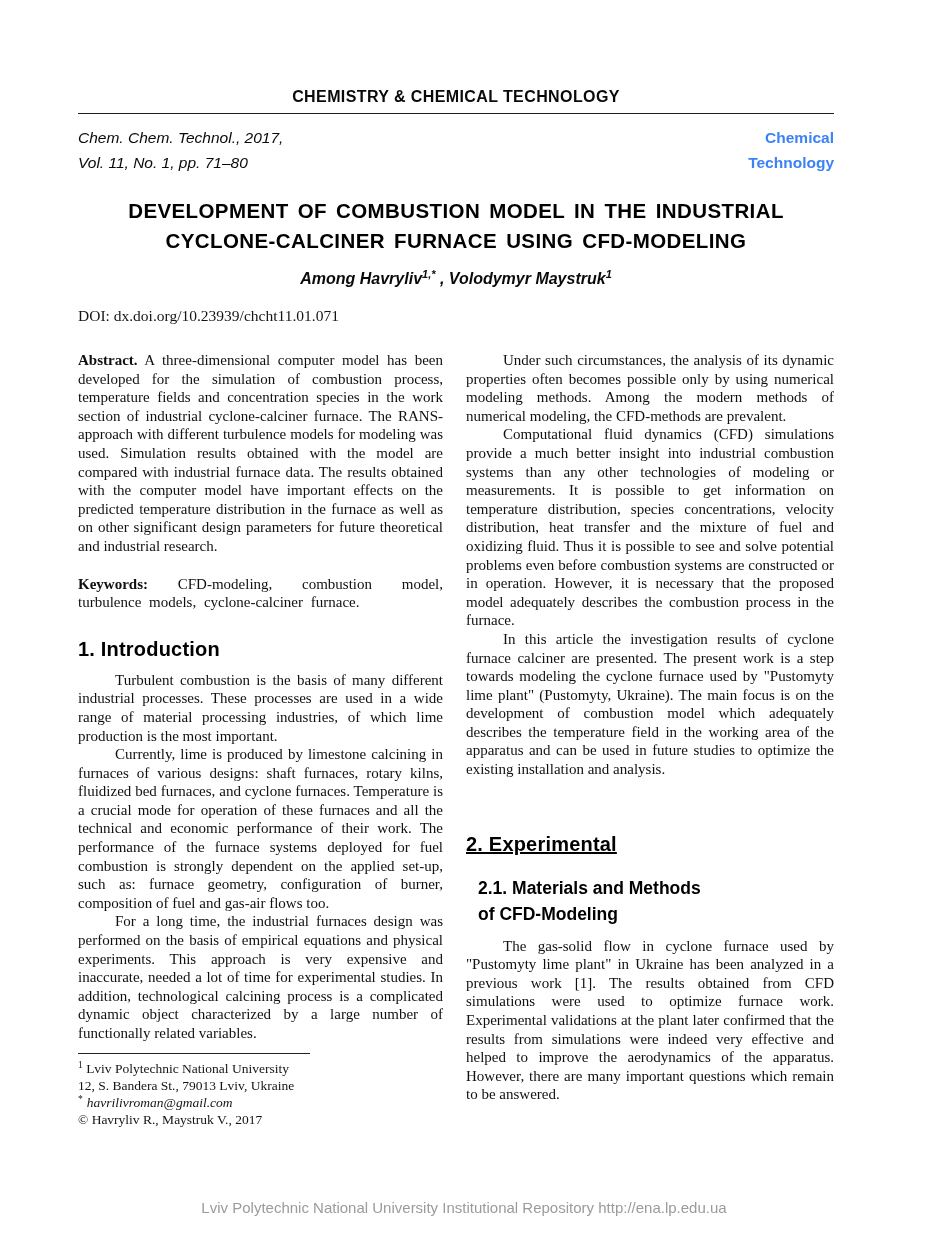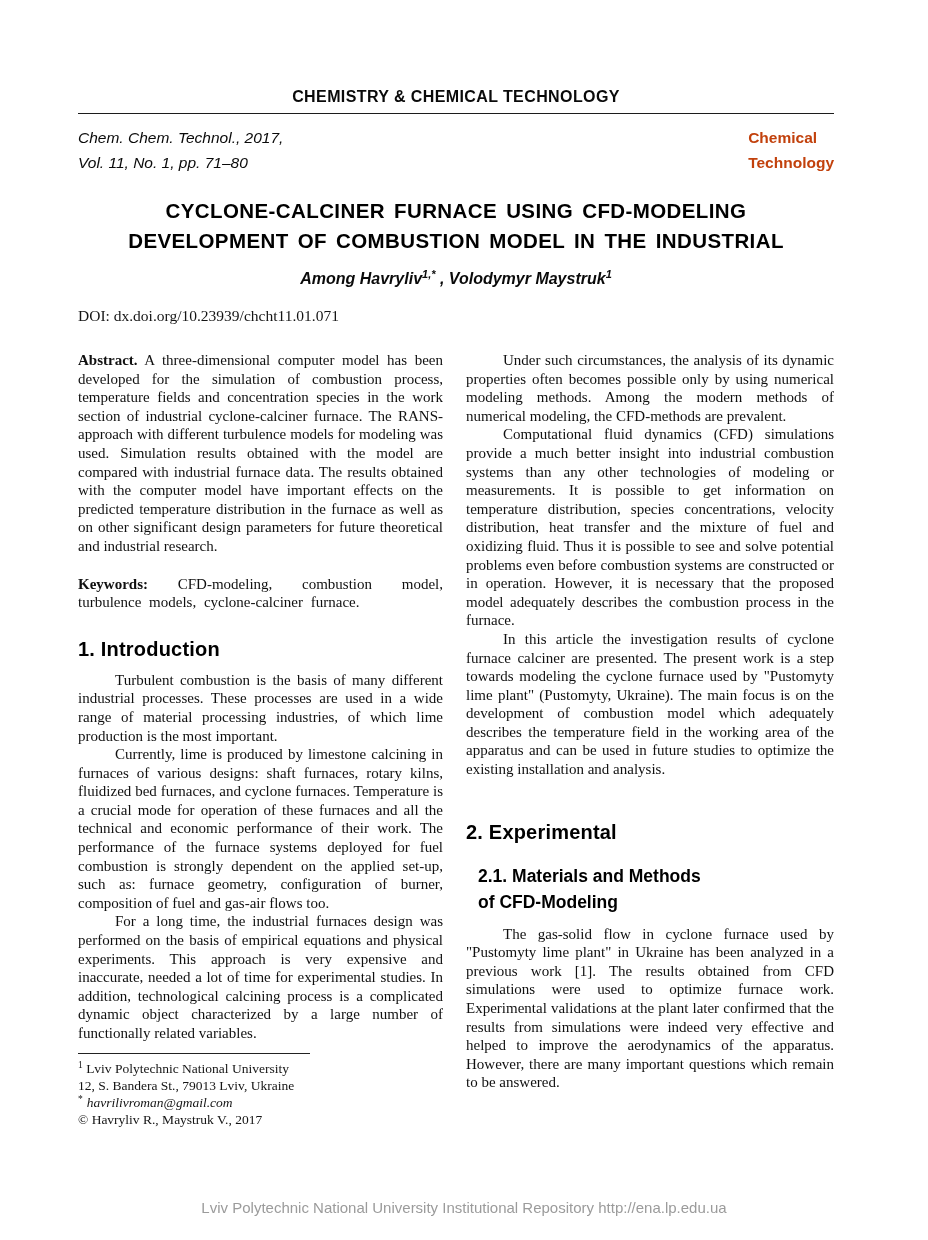--- a/index.html
+++ b/index.html
@@ -20,21 +20,21 @@
     color:#0a0a0a;
   }
   .head-rule {
     margin:7px 0 0 0;
     border:none;
     border-top:1.6px solid #1c1c1c;
     height:0;
   }
   .ref-row { display:flex; justify-content:space-between; margin-top:11px; }
   .ref-left  { font:italic 15.5px/25px "Liberation Sans", sans-serif; color:#0a0a0a; }
-  .ref-right { font:700 15.5px/25px "Liberation Sans", sans-serif; text-align:left; color:#c2410c; }
+  .ref-right { font:700 15.5px/25px "Liberation Sans", sans-serif; text-align:right; color:#3b82f6; }
 
   .title {
     margin:21px 0 0 0;
     text-align:center;
     font:700 20.5px/30px "Liberation Sans", sans-serif;
     letter-spacing:0.4px;
     word-spacing:3px;
     color:#000;
   }
   .authors {
@@ -60,21 +60,21 @@
   p.noindent { text-indent:0; }
   p.kw { margin-top:19px; word-spacing:4px; }
   p.kw b { word-spacing:normal; }
 
   h2.section {
     margin:24px 0 9px 0;
     font:700 20px/26px "Liberation Sans", sans-serif;
     letter-spacing:0.2px;
     color:#000;
   }
-  h2.section-exp { margin-top:40px; margin-bottom:18px; }
+  h2.section-exp { margin-top:52px; margin-bottom:18px;text-decoration:underline; }
   h3.subsection {
     margin:0 0 10px 12px;
     font:700 17.5px/26px "Liberation Sans", sans-serif;
     color:#000;
   }
 
   .footnote { margin-top:10px; font:13.5px/17px "Liberation Serif", serif; color:#141414; }
   .footnote-rule { width:232px; border-top:1.4px solid #222; margin-bottom:6px; }
   .footnote sup { font-size:9.5px; line-height:0; }
   .fn-email i { padding-left:4px; }
@@ -100,22 +100,22 @@
         <div>Chem. Chem. Technol., 2017,</div>
         <div>Vol. 11, No. 1, pp. 71–80</div>
       </div>
       <div class="ref-right">
         <div>Chemical</div>
         <div>Technology</div>
       </div>
     </div>
 
     <h1 class="title">
+      <div>DEVELOPMENT OF COMBUSTION MODEL IN THE INDUSTRIAL</div>
       <div>CYCLONE-CALCINER FURNACE USING CFD-MODELING</div>
-      <div>DEVELOPMENT OF COMBUSTION MODEL IN THE INDUSTRIAL</div>
     </h1>
 
     <div class="authors"><span>Among Havryliv</span><sup>1,*</sup><span> , </span><span>Volodymyr Maystruk</span><sup>1</sup></div>
 
     <div class="doi">DOI: dx.doi.org/10.23939/chcht11.01.071</div>
 
     <div class="columns">
 
       <div class="col-left">
         <p class="body noindent"><b>Abstract.</b> <span>A three-dimensional computer model has been developed for the simulation of combustion process, temperature fields and concentration species in the work section of industrial cyclone-calciner furnace. The RANS-approach with different turbulence models for modeling was used. Simulation results obtained with the model are compared with industrial furnace data. The results obtained with the computer model have important effects on the predicted temperature distribution in the furnace as well as on other significant design parameters for future theoretical and industrial research.</span></p>

